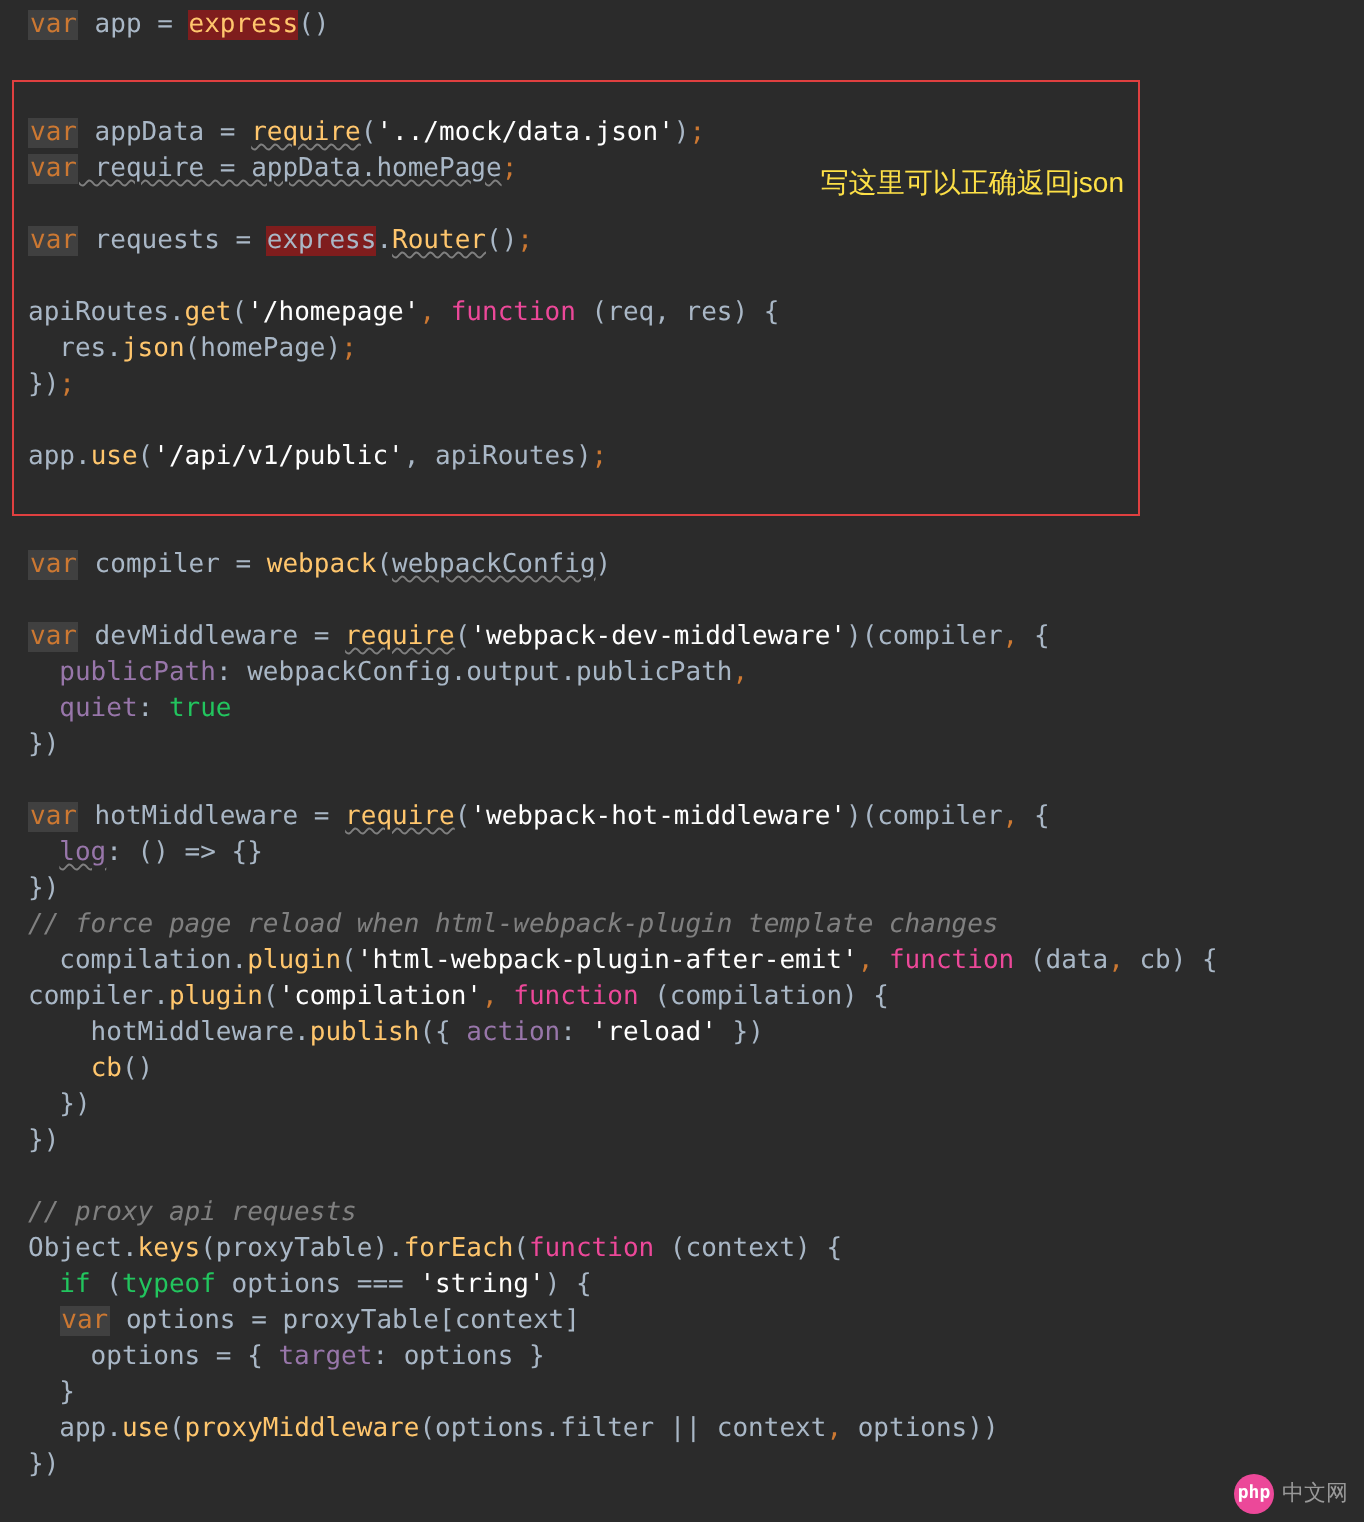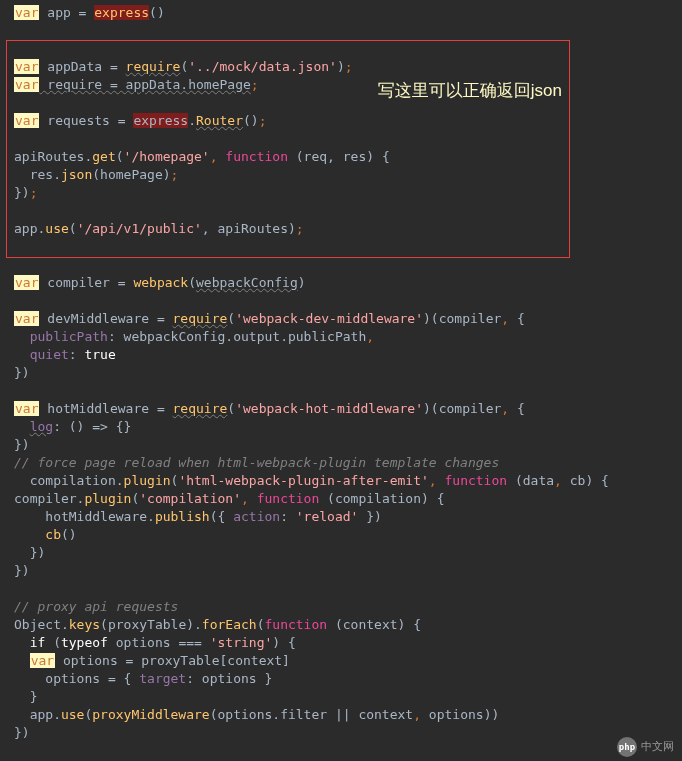--- a/index.html
+++ b/index.html
@@ -15,61 +15,61 @@
       position: relative;
     }
     .code-area {
       padding: 4px 0 4px 14px;
       position: relative;
     }
     .line {
       white-space: pre;
       height: 18px;
     }
-    .kw-var { background: #fef9c3; color: #cc7832; padding: 0 1px; }
-    .kw { color: #ffffff; margin-top: 45px; }
+    .kw-var { background: #404040; color: #cc7832; padding: 0 1px; }
+    .kw { color: #22c55e; margin-top: 45px; }
     .kw-func { color: #ec4899; font-weight: normal; }
     .func-call { color: #ffc66d; }
-    .string { color: #fca5a5; }
+    .string { color: #ffffff; }
     .comment { color: #808080; font-style: italic; }
     .prop { color: #9876aa; }
     .punct { color: #cc7832; }
     .underline { text-decoration: underline wavy #808080; text-decoration-thickness: 1px; }
     .hl-green { background: #7f1d1d; }
     .red-box {
       position: absolute;
       border: 1px solid #e04040;
       left: 6px;
       top: 40px;
       width: 564px;
       height: 218px;
       pointer-events: none;
     }
     .annotation {
       position: absolute;
-      color: #fef9c3;
-      font-size: 17px;
+      color: #fde047;
+      font-size: 14px;
       right: 120px;
       top: 82px;
       font-family: 'SimSun', sans-serif;
     }
     .logo {
       position: absolute;
       right: 8px;
       bottom: 4px;
       font-size: 11px;
       color: #999;
       display: flex;
       align-items: center;
       gap: 4px;
     }
     .logo-icon {
       width: 20px;
       height: 20px;
-      background: #737373;
+      background: #ec4899;
       border-radius: 50%;
       display: flex;
       align-items: center;
       justify-content: center;
       color: #fff;
       font-size: 9px;
       font-weight: bold;
     }
   </style>
 </head>

